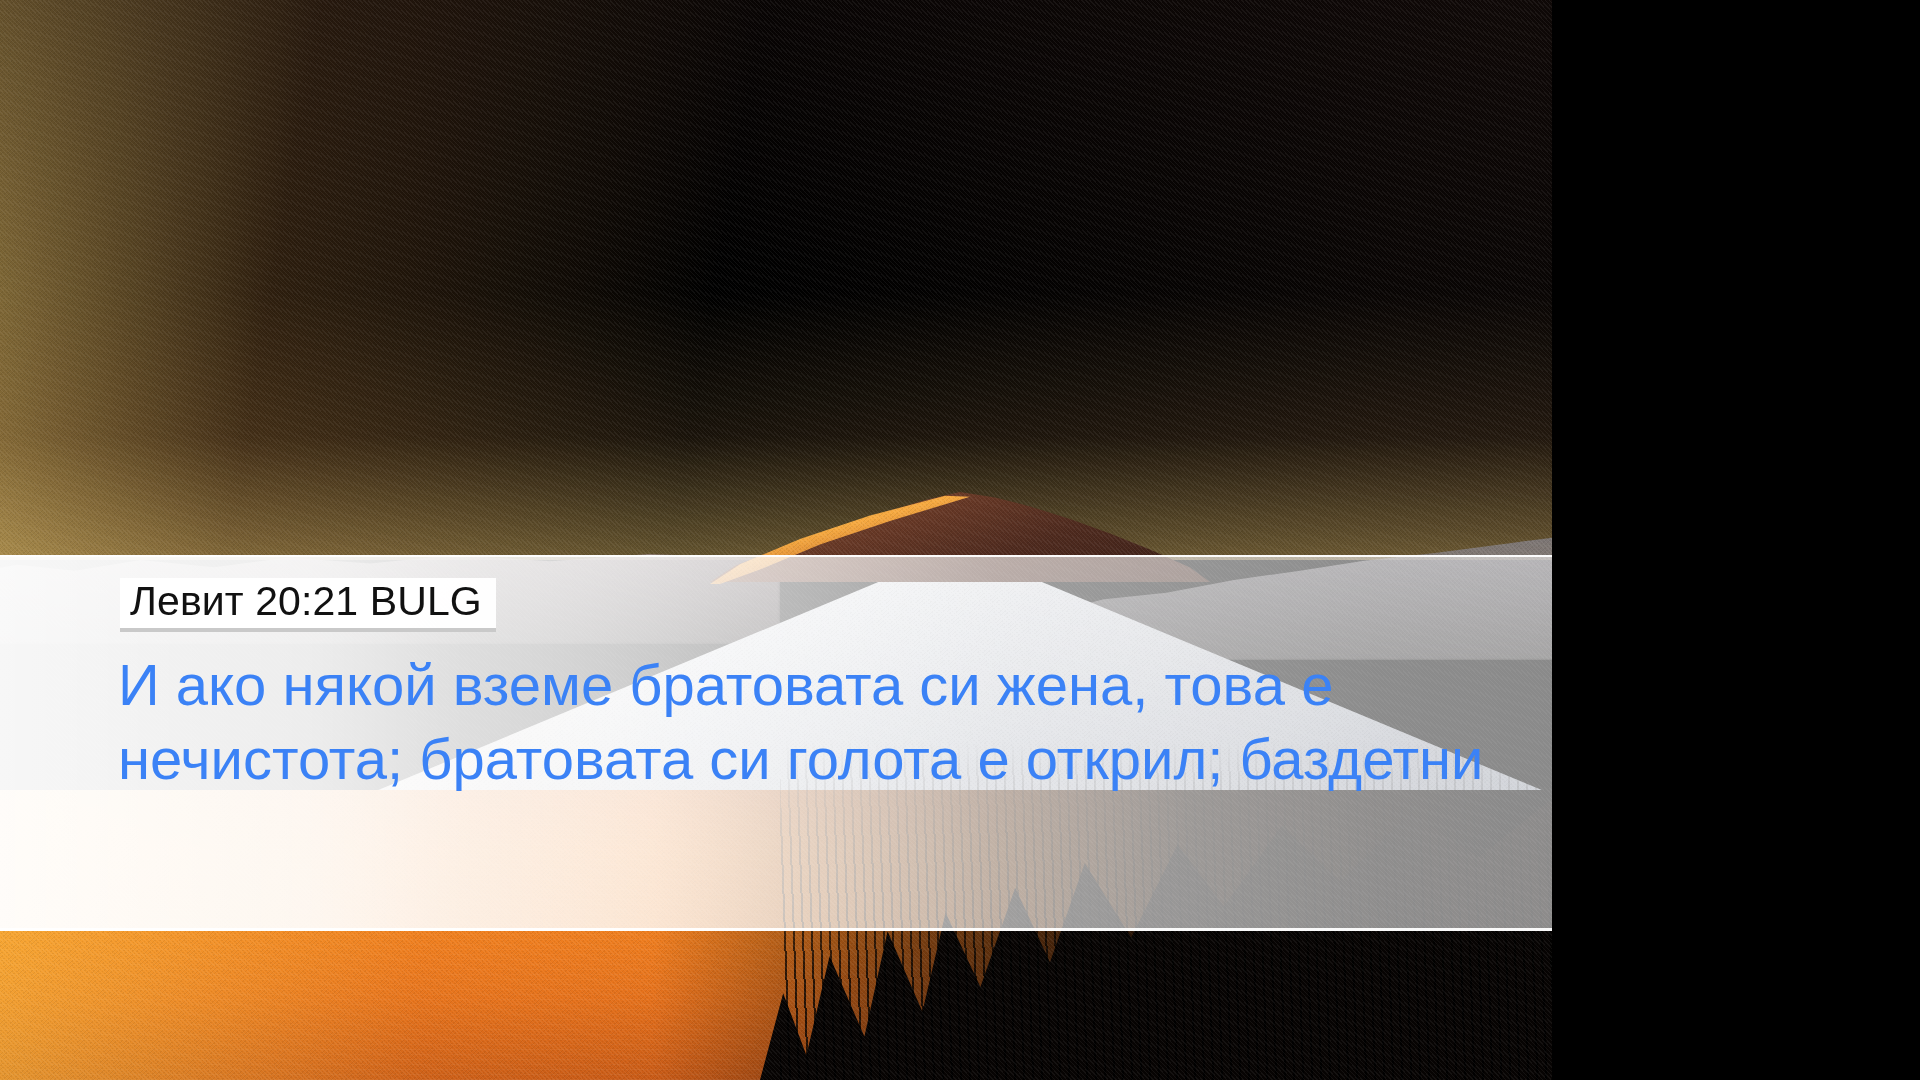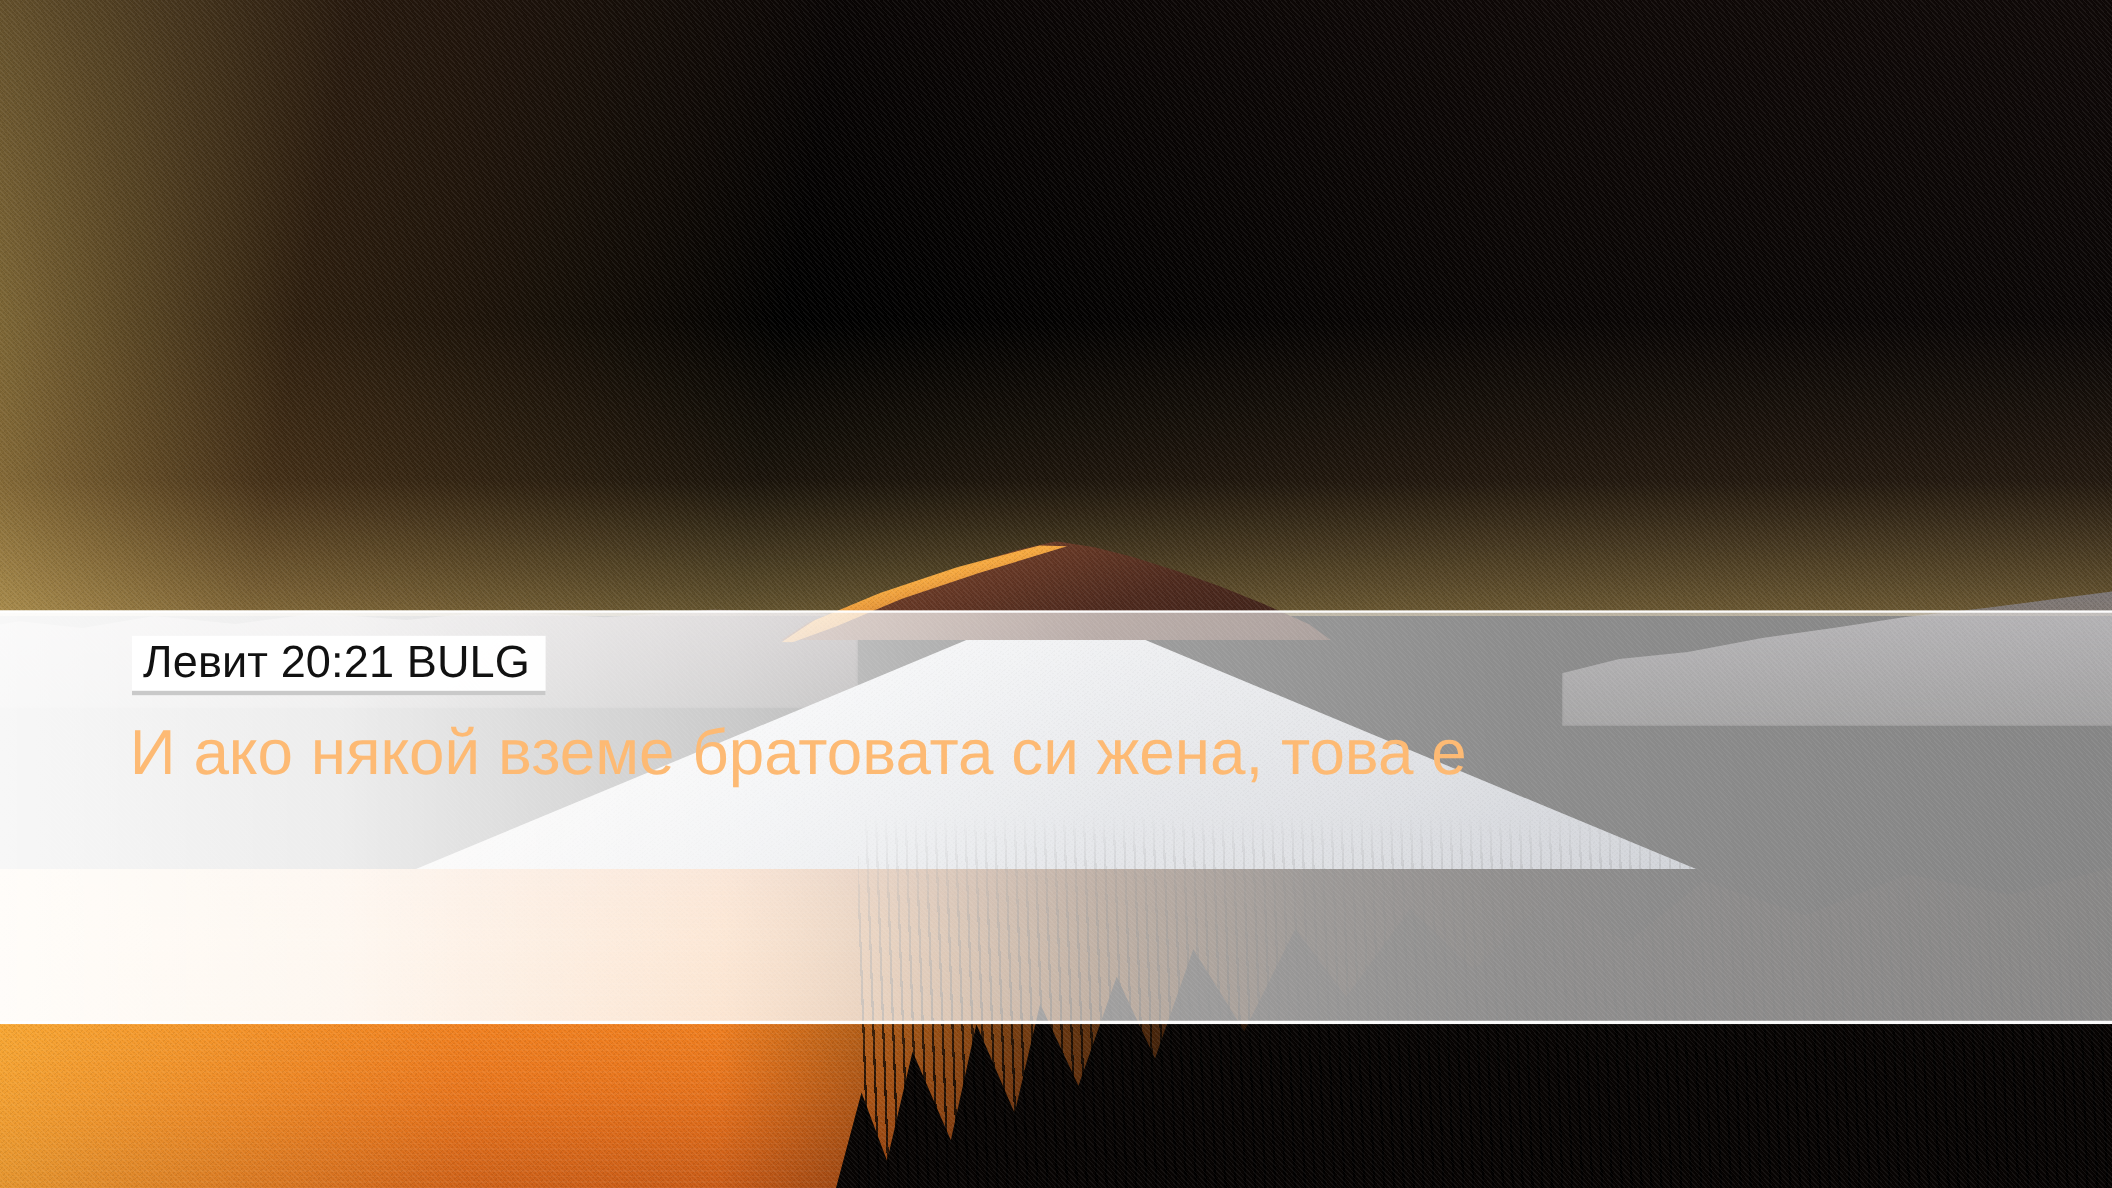--- a/index.html
+++ b/index.html
@@ -6,21 +6,21 @@
   * { margin:0; padding:0; box-sizing:border-box; }
   html, body {
     width:1920px; height:1080px;
     overflow:hidden;
     background:#000;
     font-family:"Liberation Sans", sans-serif;
   }
 
   #stage {
     position:relative;
-    width:1920px; height:1080px;
+    width:1552px; height:1080px;
     overflow:hidden;
   }
 
   
   .photo { position:absolute; inset:0; overflow:hidden; }
 
   
   .sky {
     position:absolute; left:0; top:0; width:1920px; height:560px;
     background:
@@ -173,21 +173,21 @@
   }
   #ref-text {
     font-size:41px; line-height:1.02; color:#111;
     font-weight:400; letter-spacing:.1px; white-space:nowrap;
   }
 
   
   #verse {
     position:absolute; left:118px; top:648px; width:1360px;
     font-size:58px; line-height:1.27;
-    color:#fdba74; font-weight:400; letter-spacing:0px;
+    color:#3b82f6; font-weight:400; letter-spacing:0px;
   }
   #verse .ln { display:block; white-space:nowrap; }
 </style>
 </head>
 <body>
 
 <div id="stage">
 
   <div class="photo">
     <div class="sky"></div>
@@ -214,15 +214,16 @@
   <div id="band"></div>
 
   <div id="ref-wrap">
     <span id="ref-box">
       <span id="ref-text">Левит 20:21 BULG</span>
     </span>
   </div>
 
   <div id="verse">
     <span class="ln">И ако някой вземе братовата си жена, това е</span>
+    <span class="ln">нечистота; братовата си голота е открил; баздетни</span>
   </div>
 
 </div>
 
 </body></html>

